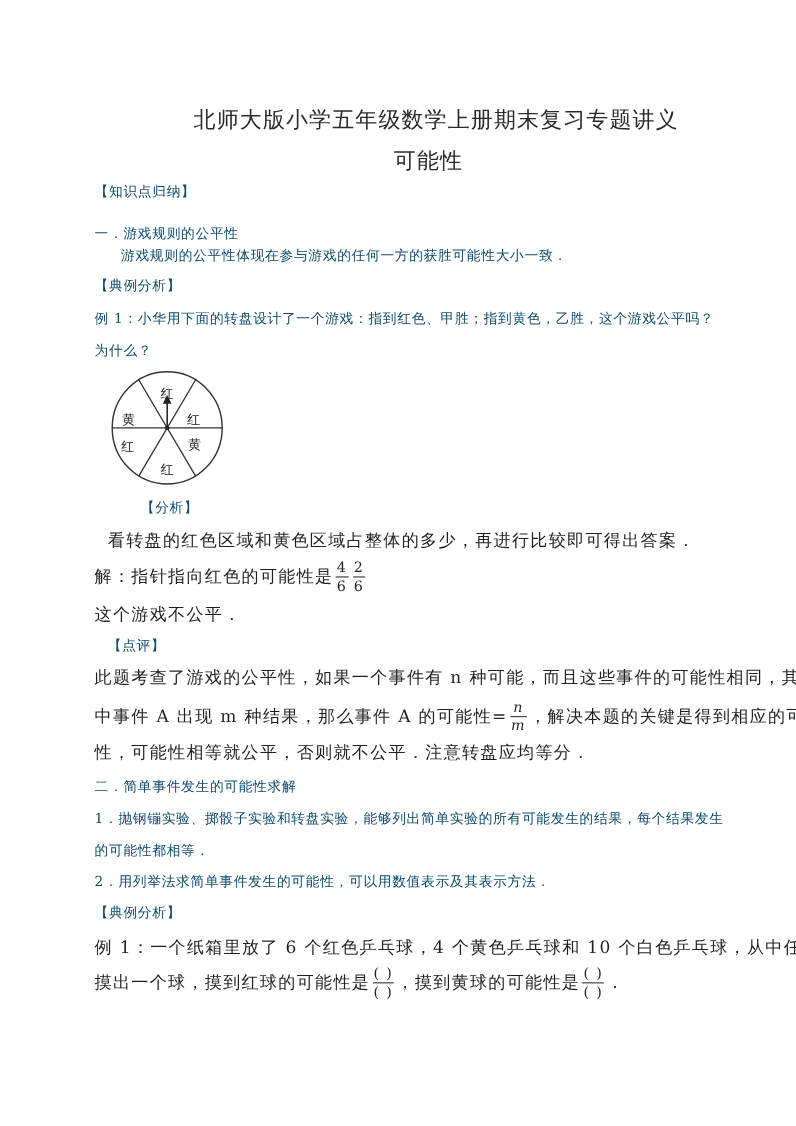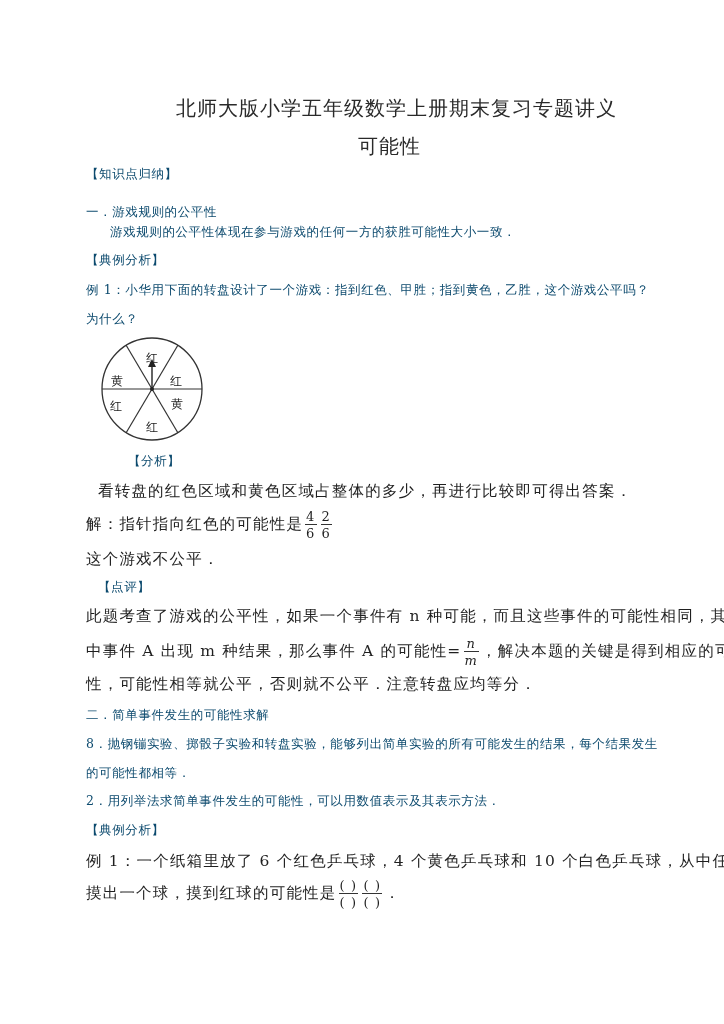--- a/index.html
+++ b/index.html
@@ -56,23 +56,23 @@
   <div class="abs big" style="left:86px; top:549px;">这个游戏不公平．</div>
 
   <div class="abs small" style="left:86px; top:579px;margin-left:12px;">【点评】</div>
   <div class="abs big" style="left:86px; top:606px;">此题考查了游戏的公平性，如果一个事件有 n 种可能，而且这些事件的可能性相同，其</div>
   <div class="abs big" style="left:86px; top:637px;">
     <span>中事件 A 出现 m 种结果，那么事件 A 的可能性=</span><span class="frac it"><span class="num">n</span><span class="den">m</span></span><span>，解决本题的关键是得到相应的可能</span>
   </div>
   <div class="abs big" style="left:86px; top:674px;">性，可能性相等就公平，否则就不公平．注意转盘应均等分．</div>
 
   <div class="abs small" style="left:86px; top:707px;text-align:right;">二．简单事件发生的可能性求解</div>
-  <div class="abs small" style="left:86px; top:736px;">8．抛钢镚实验、掷骰子实验和转盘实验，能够列出简单实验的所有可能发生的结果，每个结果发生</div>
+  <div class="abs small" style="left:86px; top:736px;">1．抛钢镚实验、掷骰子实验和转盘实验，能够列出简单实验的所有可能发生的结果，每个结果发生</div>
   <div class="abs small" style="left:86px; top:765px;">的可能性都相等．</div>
   <div class="abs small" style="left:86px; top:793px;">2．用列举法求简单事件发生的可能性，可以用数值表示及其表示方法．</div>
   <div class="abs small" style="left:86px; top:822px;">【典例分析】</div>
 
   <div class="abs big" style="left:86px; top:851px;">例 1：一个纸箱里放了 6 个红色乒乓球，4 个黄色乒乓球和 10 个白色乒乓球，从中任意</div>
   <div class="abs big" style="left:86px; top:879px;">
-    <span>摸出一个球，摸到红球的可能性是</span><span class="frac"><span class="num">( )</span><span class="den">( )</span></span><span class="frac"><span class="num">( )</span><span class="den">( )</span></span><span>．</span>
+    <span>摸出一个球，摸到红球的可能性是</span><span class="frac"><span class="num">( )</span><span class="den">( )</span></span><span>，摸到黄球的可能性是</span><span class="frac"><span class="num">( )</span><span class="den">( )</span></span><span>．</span>
   </div>
 
 </div>
 
 </body></html>

